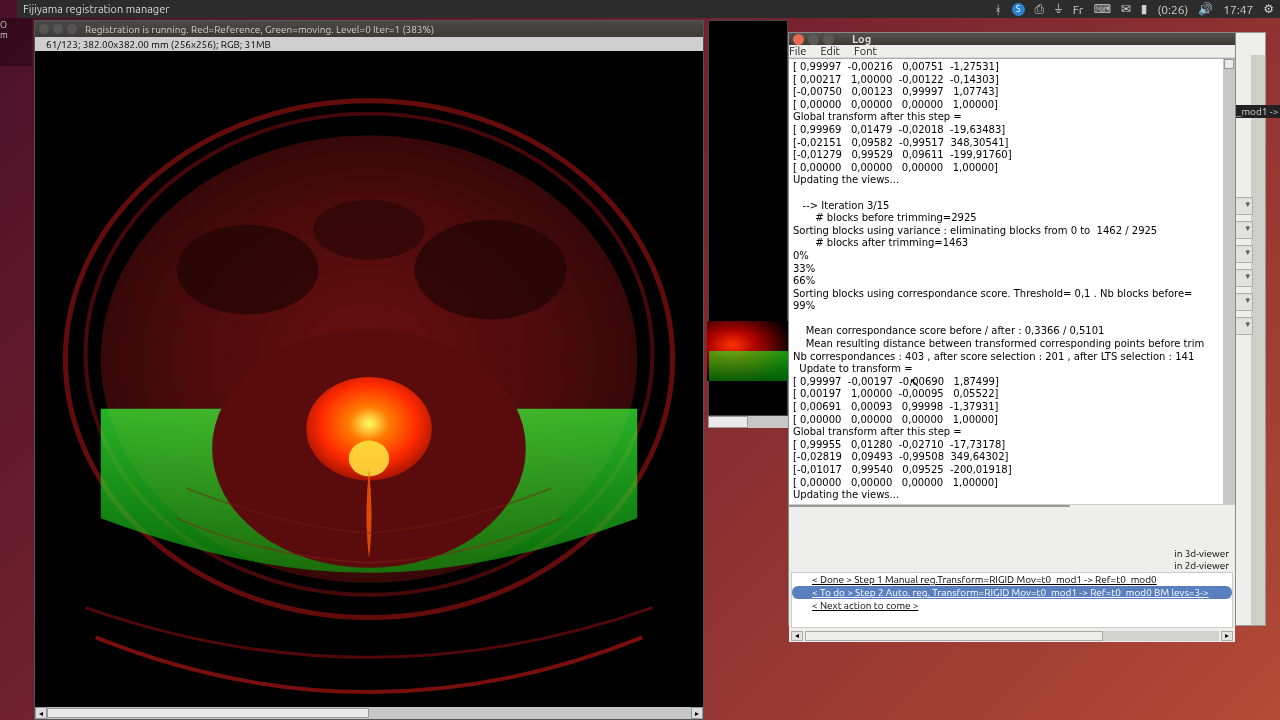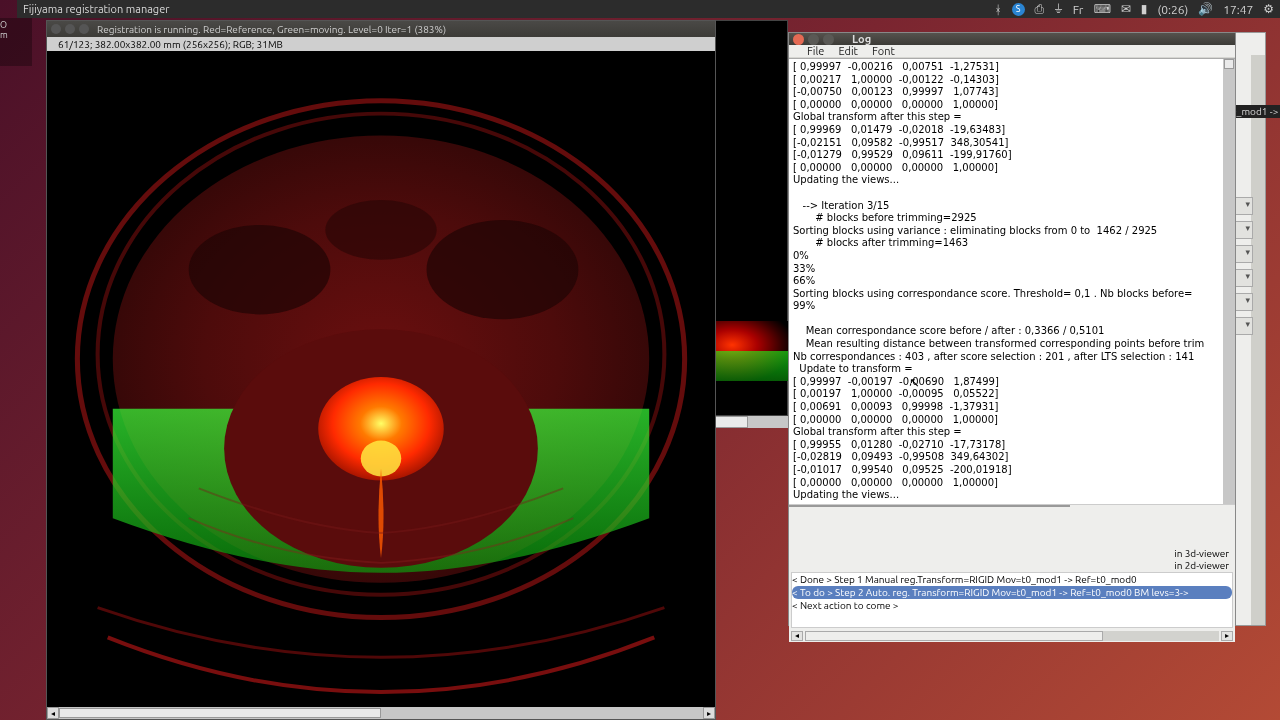--- a/index.html
+++ b/index.html
@@ -35,21 +35,21 @@
     background: rgba(0,0,0,0.3);
     color: #ccc;
     font-size: 9px;
     padding-top: 2px;
     text-align: left;
   }
 
   
   .img-window {
     position: absolute;
-    left: 46px; top: 20px;
+    left: 34px; top: 20px;
     width: 670px; height: 700px;
     background: #3c3b37;
     border: 1px solid #555;
     display: flex;
     flex-direction: column;
   }
   .img-titlebar {
     height: 16px;
     background: linear-gradient(#4a4946, #3c3b37);
     display: flex; align-items: center;
@@ -122,21 +122,21 @@
     display: flex; align-items: center;
     padding: 0 4px;
     gap: 4px;
   }
   .log-titlebar .dot { width: 11px; height: 11px; border-radius: 50%; }
   .log-titlebar .close { background: #e56a54; }
   .log-titlebar .min, .log-titlebar .max { background: #5a5955; }
   .log-title { color: #dcdcdc; font-size: 11px; margin-left: 14px; font-weight: bold; }
   .menubar {
     height: 16px; background: #eeeeec; display: flex; gap: 14px;
-    padding: 0 18px; align-items: center; font-size: 11px; color: #222;
+    padding: 0 0; align-items: center; font-size: 11px; color: #222;
     border-bottom: 1px solid #d6d6d2;
   }
   .log-top-scroll {
     height: 8px; background: #c7c7c7;
     border-bottom: 1px solid #aaa;
   }
   .log-body {
     flex: 1;
     display: flex;
     border-radius: 13px;
@@ -190,21 +190,21 @@
     margin-top:42px;
   }
   .pipe-list {
     background: #fff;
     height: 56px;
     font-size: 10px;
     overflow: hidden;
     border: 1px solid #ccc;
     margin: 0 2px;
   }
-  .pipe-item { padding: 1px 0; white-space: nowrap; overflow:hidden; }
+  .pipe-item { padding: 1px 20px; white-space: nowrap; overflow:hidden;text-decoration:underline; }
   .pipe-item.selected { background: #5a7fbf; color: #fff; border-radius: 6px; }
   .pipe-scroll {
     height: 12px; background: #eeeeec;
     display: flex; align-items: center;
     padding: 0 2px;
     margin-top:2px;
   }
   .pipe-scroll .btn { width:12px; height:10px; background:#e4e4e2; border:1px solid #aaa;
     display:flex;align-items:center;justify-content:center;font-size:8px;}
   .pipe-scroll .track { flex:1; height:10px; background:#d2d2ce; position:relative; margin:0 2px;}

